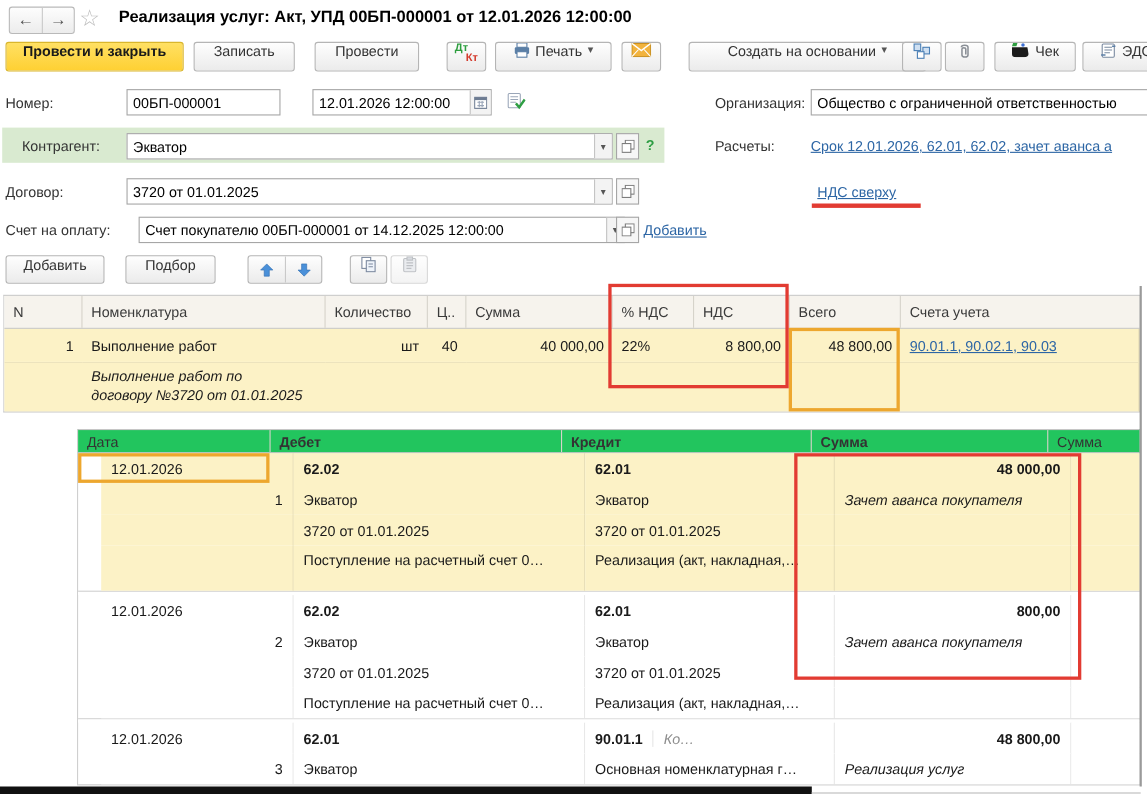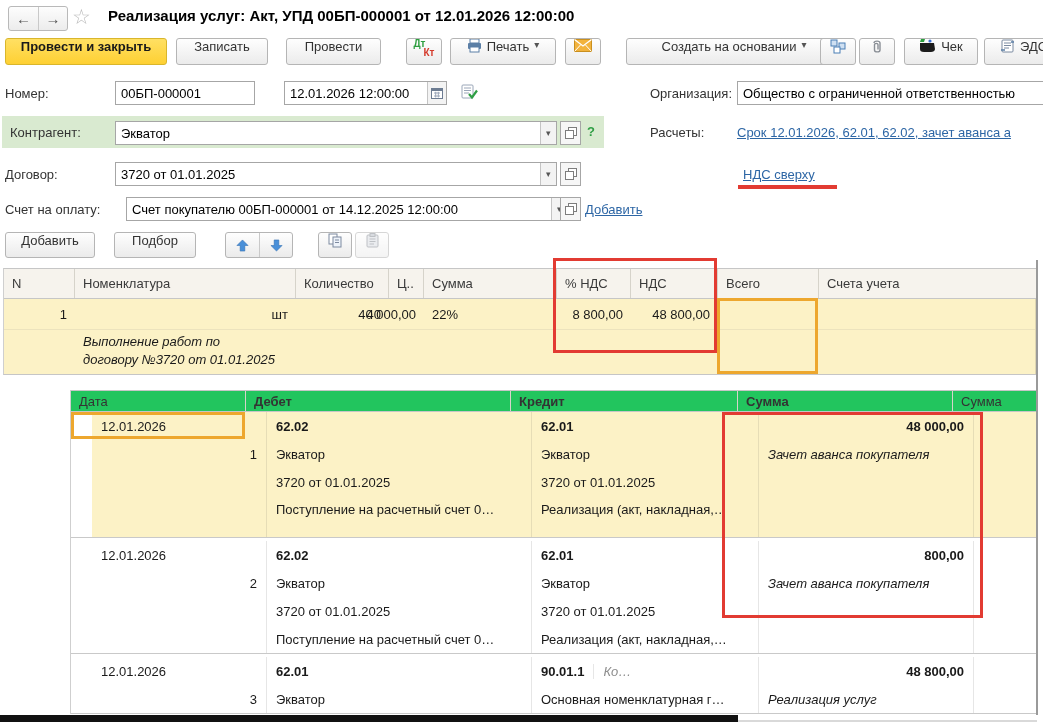--- a/index.html
+++ b/index.html
@@ -185,21 +185,21 @@
         <path d="M3 4 H10 M3 6.5 H10 M3 9 H8" stroke="#9aa6b8" stroke-width="1"></path>
         <path d="M8 10 L11 13.5 L16 6.5" fill="none" stroke="#2f9e44" stroke-width="2.2"></path>
       </svg>
   </div>
   <div class="lbl" style="left:650px; top:86px;">Организация:</div>
   <div class="field" style="left:737px; top:81px; width:330px;">
     <input readonly="" value="Общество с ограниченной ответственностью" style="">
   </div>
 
   <div class="green-strip"></div>
-  <div class="lbl" style="left:10px; top:125px;text-align:center;">Контрагент:</div>
+  <div class="lbl" style="left:20px; top:125px;text-align:center;">Контрагент:</div>
   <div class="field" style="left:115px; top:121px; width:442px;">
     <input readonly="" value="Экватор" style="">
     <span class="combo-arrow">
         <span>▾</span>
       </span>
   </div>
   <div class="sqbtn" style="left:560px; top:121px;">
     <svg width="12" height="12" viewBox="0 0 12 12">
         <rect x="3.5" y="0.5" width="8" height="8" fill="#fff" stroke="#7d7d7d"></rect>
         <rect x="0.5" y="3.5" width="8" height="8" fill="#fff" stroke="#7d7d7d"></rect>
@@ -280,26 +280,30 @@
       <div>Ц..</div>
       <div>Сумма</div>
       <div>% НДС</div>
       <div>НДС</div>
       <div>Всего</div>
       <div style="border-right:0;">Счета учета</div>
     </div>
     <div class="ibody">
       <div class="irow imain">
         <div class="tr">1</div>
+        <div>Выполнение работ</div>
         <div class="tr">шт</div>
         <div class="tr">40</div>
         <div class="tr">40 000,00</div>
         <div>22%</div>
         <div class="tr">8 800,00</div>
         <div class="tr">48 800,00</div>
+        <div style="border-right:0;">
+            <span class="link">90.01.1, 90.02.1, 90.03</span>
+          </div>
       </div>
       <div class="irow idesc">
         <div></div>
         <div><span>Выполнение работ по</span><br><span>договору №3720 от 01.01.2025</span></div>
         <div></div>
           <div></div>
           <div></div>
           <div></div>
           <div></div>
           <div></div>

